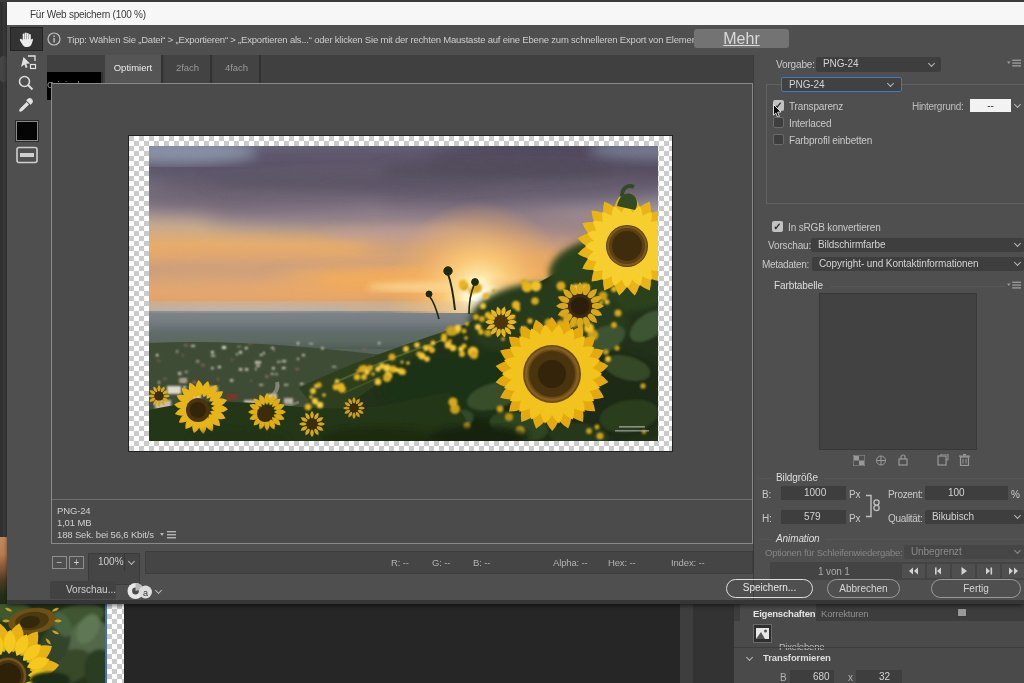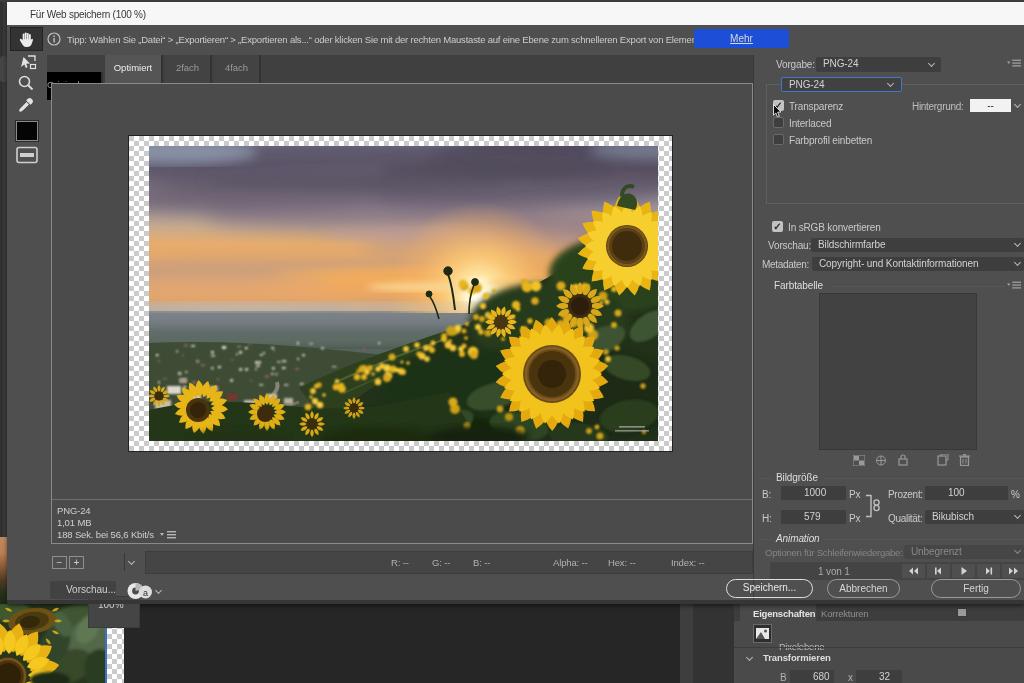--- a/index.html
+++ b/index.html
@@ -162,21 +162,21 @@
   <div class="txt" style="left:23px;top:7px;color:#383838;font-size:10px;letter-spacing:-0.25px;">Für Web speichern (100 %)</div>
 
 </div>
 
 <svg class="abs" style="left:47px;top:32px;" width="14" height="14" viewBox="0 0 14 14">
     <circle cx="7" cy="7" r="6" fill="none" stroke="#c2c2c2" stroke-width="1.2"></circle>
     <rect x="6.4" y="6" width="1.4" height="4.5" fill="#c2c2c2"></rect>
     <rect x="6.4" y="3.4" width="1.4" height="1.6" fill="#c2c2c2"></rect>
   </svg>
 <div class="txt" style="left:67px;top:34px;font-size:9.5px;letter-spacing:-0.2px;color:#cccccc;">Tipp: Wählen Sie „Datei“ &gt; „Exportieren“ &gt; „Exportieren als...“ oder klicken Sie mit der rechten Maustaste auf eine Ebene zum schnelleren Export von Elementen</div>
-<div class="abs" style="left:694px;top:29px;width:95px;height:19px;background:#1d4ed8;border-radius:3px;color:#dadada;font-size:10px;line-height:19px;text-align:center;text-decoration:underline;">Mehr</div>
+<div class="abs" style="left:694px;top:29px;width:95px;height:19px;background:#737373;border-radius:3px;color:#dadada;font-size:16px;line-height:19px;text-align:center;text-decoration:underline;">Mehr</div>
 
 <div class="abs" style="left:11px;top:28px;width:31px;height:22px;background:#333333;outline:1px solid #232323;"></div>
 <svg class="abs" style="left:19px;top:31px;" width="16" height="16" viewBox="0 0 16 16">
   <g fill="#ececec">
   <rect x="3.7" y="2.6" width="1.8" height="7.5" rx="0.9"></rect>
   <rect x="5.8" y="1.4" width="1.8" height="8.5" rx="0.9"></rect>
   <rect x="7.9" y="1.9" width="1.8" height="8.5" rx="0.9"></rect>
   <rect x="10.0" y="3.0" width="1.8" height="7.5" rx="0.9"></rect>
   <path d="M2.6 8.2 C1.5 7.1 0.4 8.5 1.1 9.7 L3.9 14.2 C4.8 15.6 6.3 16 8.2 16 C10.8 16 12.3 14.4 12.9 12.3 L13.9 9.2 C14.3 7.8 12.8 7.2 12.2 8.5 L11.3 10.3 L4.0 9.6 Z"></path>
   <path d="M3.7 8.2 H11.8 V9.8 C11.8 12.8 10.2 14.6 7.7 14.6 C5.4 14.6 3.7 12.8 3.7 9.9 Z"></path>
@@ -942,21 +942,21 @@
 <div class="abs" style="left:977px;top:564px;width:23px;height:14px;background:#4f4f4f;"><svg width="23" height="14">
       <path d="M9 3.5 L13 7 L9 10.5 Z" fill="#d2d2d2"></path>
       <rect x="13.5" y="3.5" width="1.6" height="7" fill="#d2d2d2"></rect>
     </svg></div>
 <div class="abs" style="left:1002px;top:564px;width:22px;height:14px;background:#4f4f4f;"><svg width="22" height="14">
       <path d="M7 3.5 L11 7 L7 10.5 Z M12 3.5 L16 7 L12 10.5 Z" fill="#d2d2d2"></path>
     </svg></div>
 
 <div class="abs" style="left:52px;top:556px;width:15px;height:13px;border:1px solid #8f8f8f;color:#cfcfcf;font-size:10px;line-height:11px;text-align:center;">−</div>
 <div class="abs" style="left:69px;top:556px;width:15px;height:13px;border:1px solid #8f8f8f;color:#cfcfcf;font-size:10px;line-height:11px;text-align:center;">+</div>
-<div class="abs" style="left:88px;top:553px;width:52px;height:32px;background:#454545;border:1px solid #3b3b3b;color:#cccccc;font-size:10px;line-height:16px;padding-left:9px;margin-top:43px;">100%</div>
+<div class="abs" style="left:88px;top:553px;width:52px;height:32px;background:#454545;border:1px solid #3b3b3b;color:#cccccc;font-size:10px;line-height:16px;padding-left:9px;">100%</div>
 <div class="abs" style="left:124px;top:553px;width:16px;height:18px;border-left:1px solid #373737;"></div>
 <div class="vchev" style="left:129px;top:559px;"></div>
 <div class="abs" style="left:145px;top:551px;width:608px;height:23px;background:#454545;border:1px solid #3d3d3d;"></div>
 <div class="txt" style="left:391px;top:557px;font-size:9.5px;color:#b2b2b2;">R: --</div>
 <div class="txt" style="left:432px;top:557px;font-size:9.5px;color:#b2b2b2;">G: --</div>
 <div class="txt" style="left:473px;top:557px;font-size:9.5px;color:#b2b2b2;">B: --</div>
 <div class="txt" style="left:553px;top:557px;font-size:9.5px;color:#b2b2b2;">Alpha: --</div>
 <div class="txt" style="left:608px;top:557px;font-size:9.5px;color:#b2b2b2;">Hex: --</div>
 <div class="txt" style="left:671px;top:557px;font-size:9.5px;color:#b2b2b2;">Index: --</div>
 

